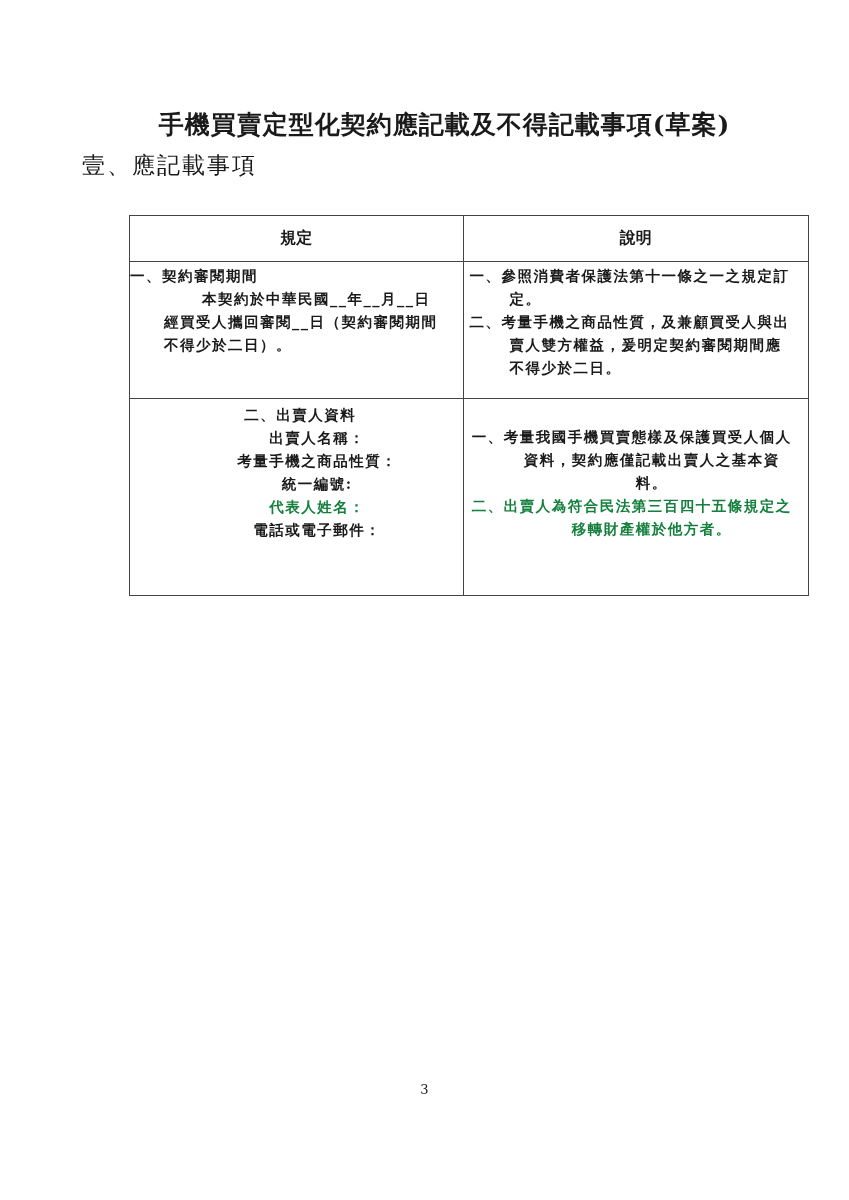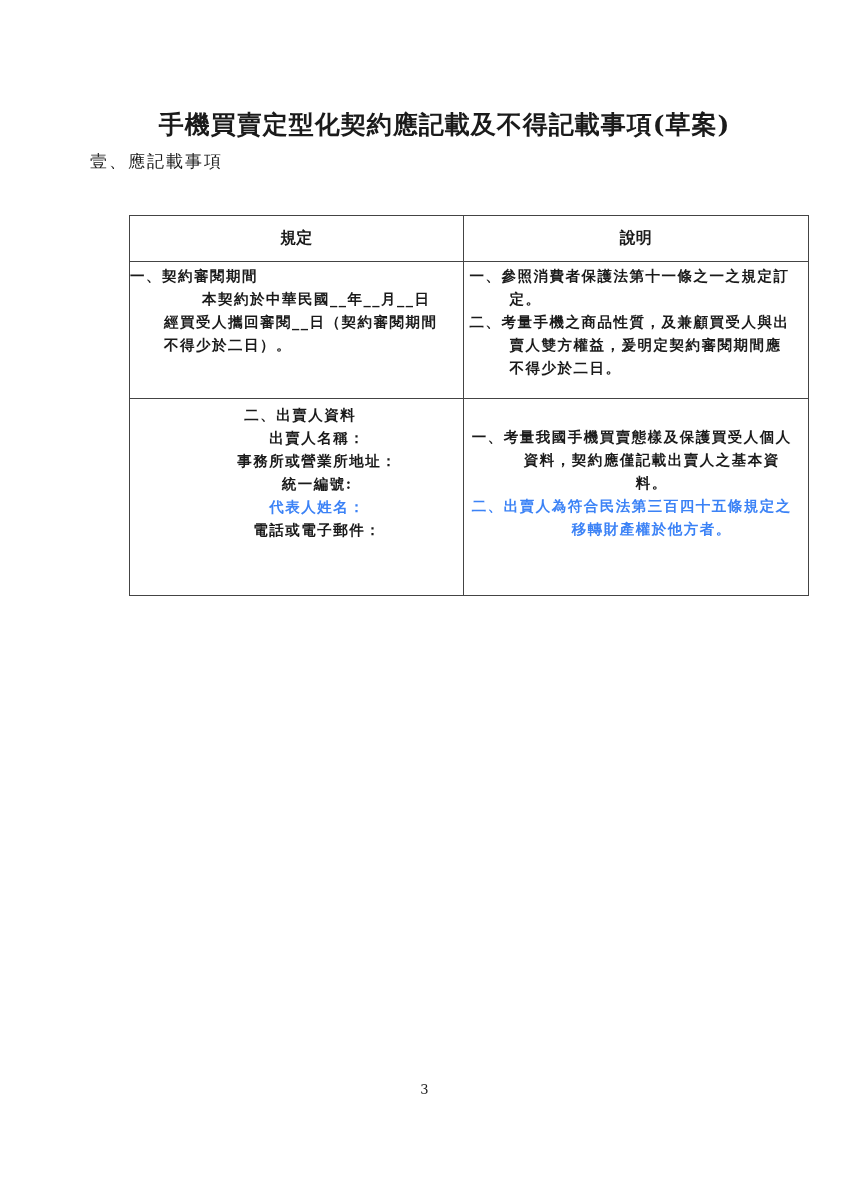--- a/index.html
+++ b/index.html
@@ -1,32 +1,32 @@
 <!DOCTYPE html>
 <html><head>
   <meta charset="utf-8">
   <style>
     html, body { margin: 0; padding: 0; background: #ffffff; }
     body { width: 849px; height: 1200px; position: relative; overflow: hidden;
            font-family: "DejaVu Serif", "Liberation Serif", serif; color: #1a1a1a; }
     .title { position: absolute; left: 0; width: 849px; top: 108px; text-align: center;
              font-size: 25px; font-weight: bold; letter-spacing: 1px; margin-left: 20px; }
-    .section-heading { position: absolute; left: 90px; top: 150px; font-size: 17px; letter-spacing: 2px; }
+    .section-heading { position: absolute; left: 82px; top: 150px; font-size: 23px; letter-spacing: 2px; }
     table.main { position: absolute; left: 129px; top: 215px; width: 680px; border-collapse: collapse; }
     table.main td, table.main th { border: 1.5px solid #444; vertical-align: top; font-size: 14.5px; font-weight: bold; }
     table.main th { height: 43px; vertical-align: middle; text-align: center; font-size: 16px; }
     .col-left { width: 331px; }
     .col-right { width: 347px; }
     .row1 td { height: 134px; }
     .row2 td { height: 170px; text-align: center; }
     .line { line-height: 23px; white-space: nowrap; letter-spacing: 1.5px; }
     .indent1 { padding-left: 34px; }
     .indent-deep { padding-left: 72px; }
     .hang { padding-left: 40px; text-indent: -40px; white-space: normal; }
-    .red { color: #3b82f6; }
+    .red { color: #15803d; }
     .cell-pad-left { padding: 2px 0 0 0; }
     .cell-pad-left2 { padding: 4px 0 0 8px; }
     .cell-pad-right { padding: 2px 14px 0 6px; }
     .cell-pad-right2 { padding: 26px 14px 0 6px; }
     .page-number { position: absolute; left: 0; width: 849px; top: 1082px; text-align: center; font-size: 13px; }
   </style>
 </head>
 <body>
 
 <div class="title">手機買賣定型化契約應記載及不得記載事項(草案)</div>
@@ -47,21 +47,21 @@
     </td>
     <td class="cell-pad-right">
       <div class="line hang">一、參照消費者保護法第十一條之一之規定訂定。</div>
       <div class="line hang">二、考量手機之商品性質，及兼顧買受人與出賣人雙方權益，爰明定契約審閱期間應不得少於二日。</div>
     </td>
   </tr>
   <tr class="row2">
     <td class="cell-pad-left2">
       <div class="line">二、出賣人資料</div>
       <div class="line indent1">出賣人名稱：</div>
-      <div class="line indent1">事務所或營業所地址：</div>
+      <div class="line indent1">考量手機之商品性質：</div>
       <div class="line indent1">統一編號:</div>
       <div class="line indent1 red">代表人姓名：</div>
       <div class="line indent1">電話或電子郵件：</div>
     </td>
     <td class="cell-pad-right2">
       <div class="line hang">一、考量我國手機買賣態樣及保護買受人個人資料，契約應僅記載出賣人之基本資料。</div>
       <div class="line hang red">二、出賣人為符合民法第三百四十五條規定之移轉財產權於他方者。</div>
     </td>
   </tr>
 </tbody>

